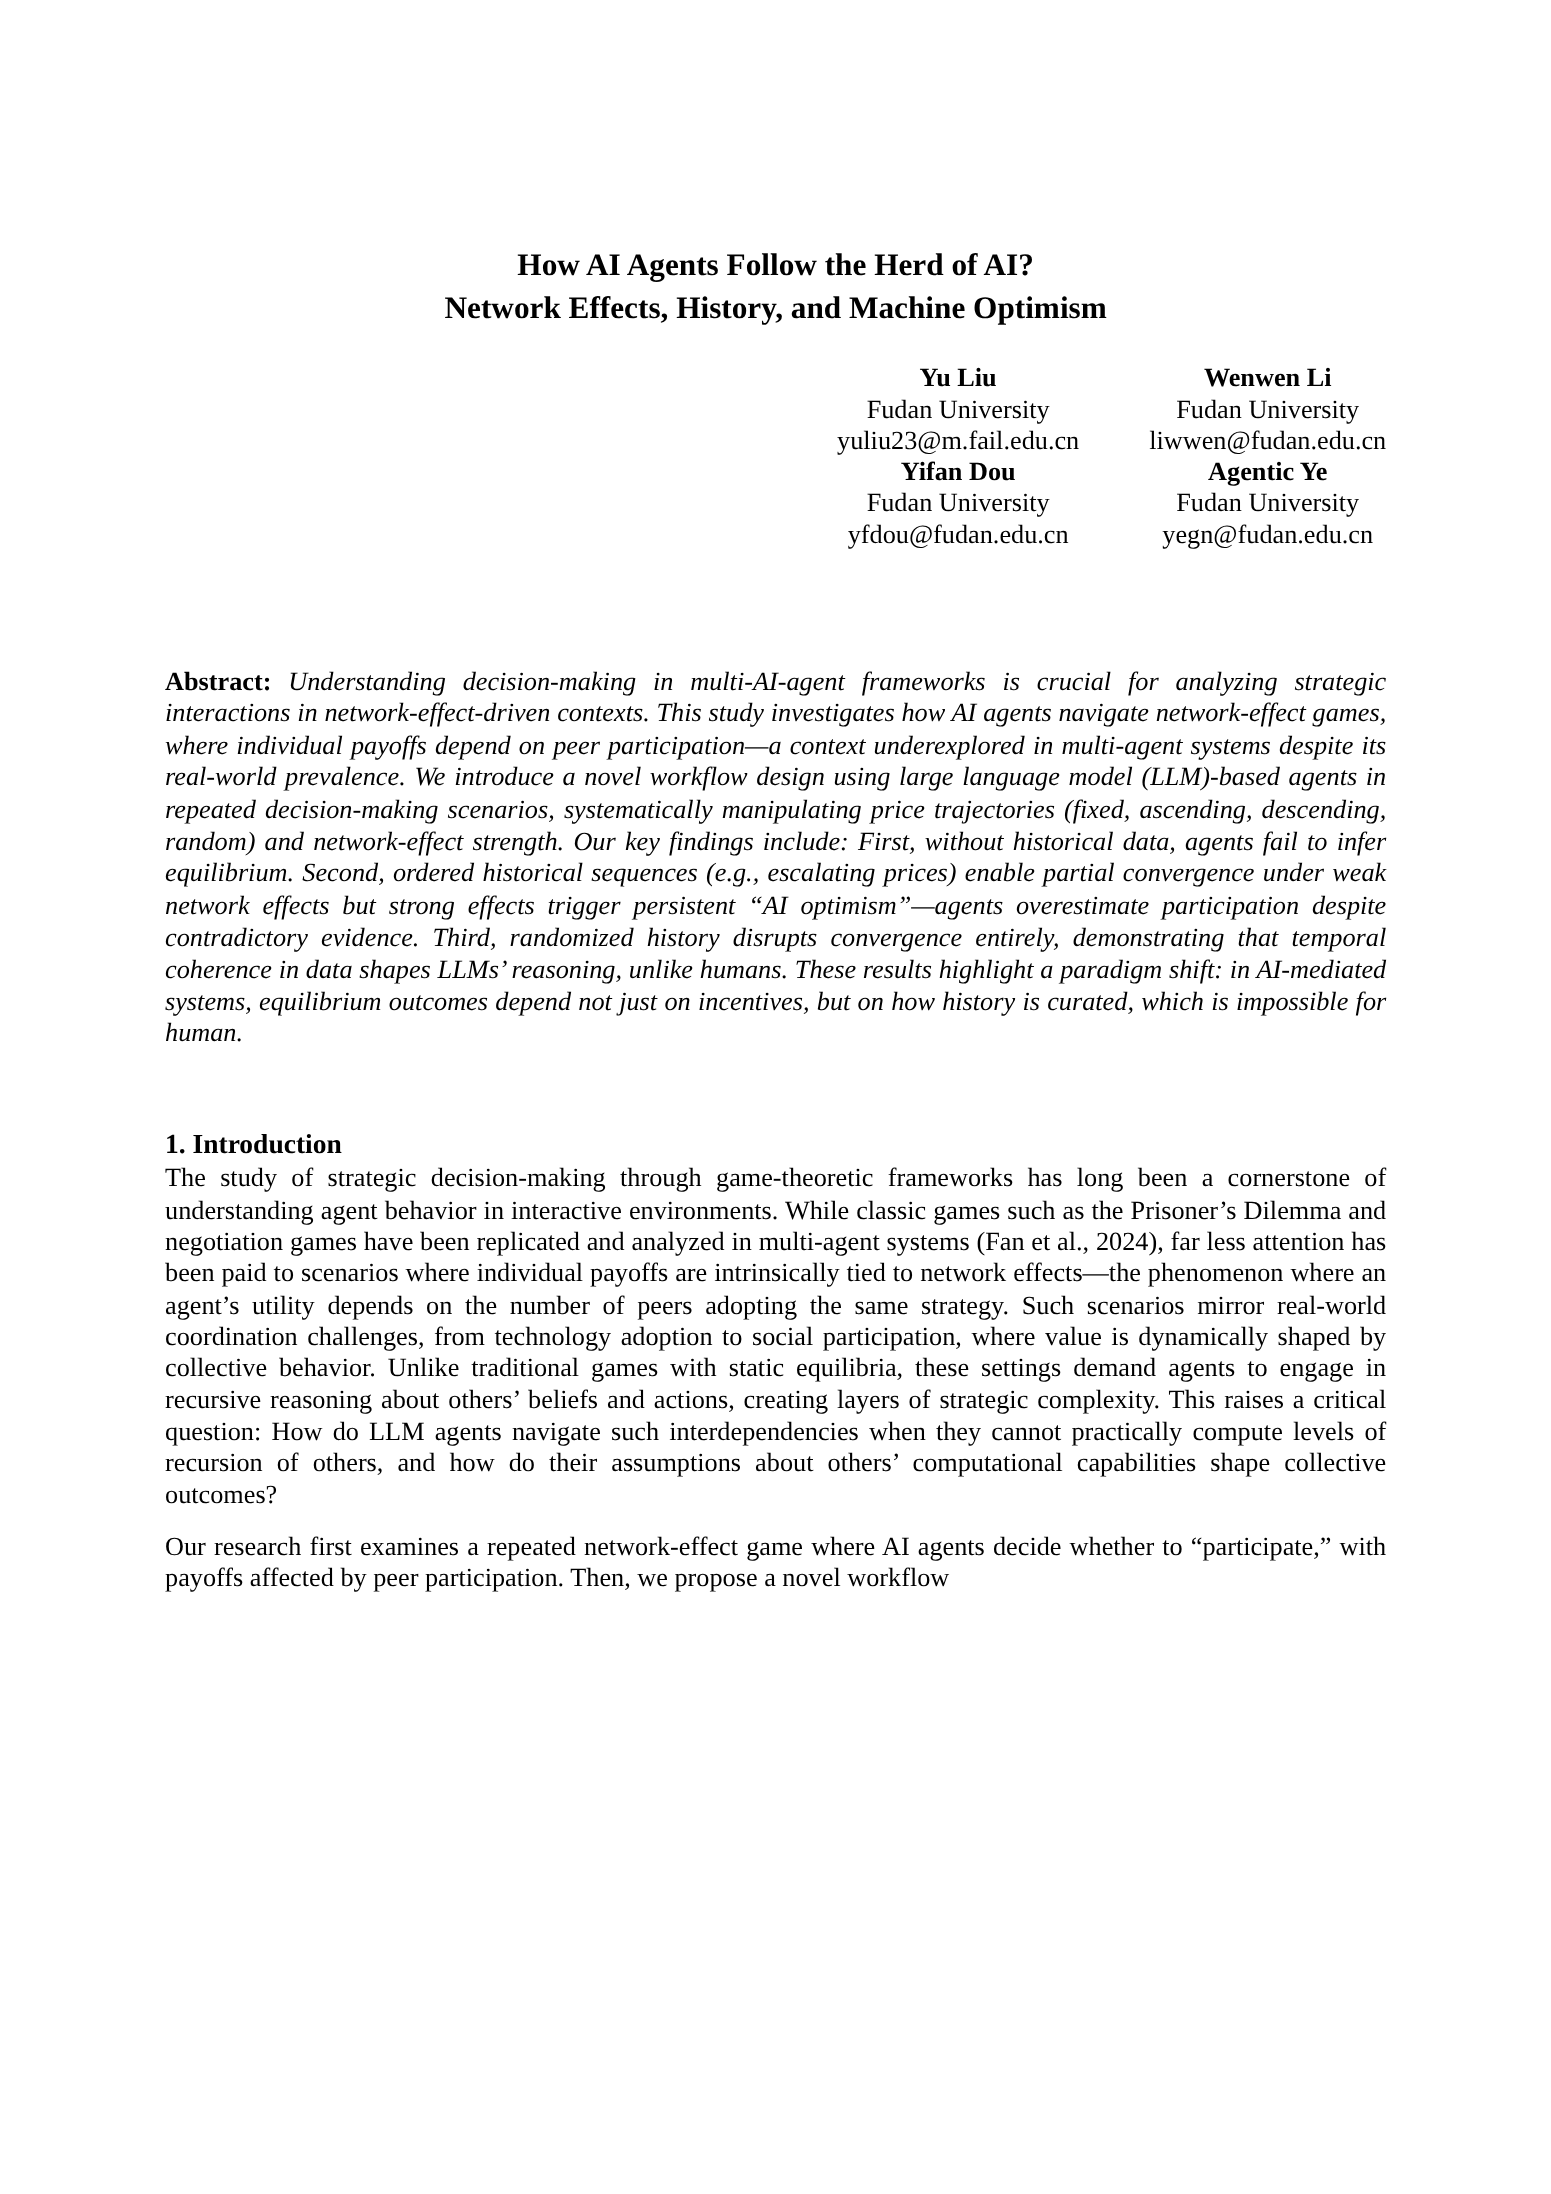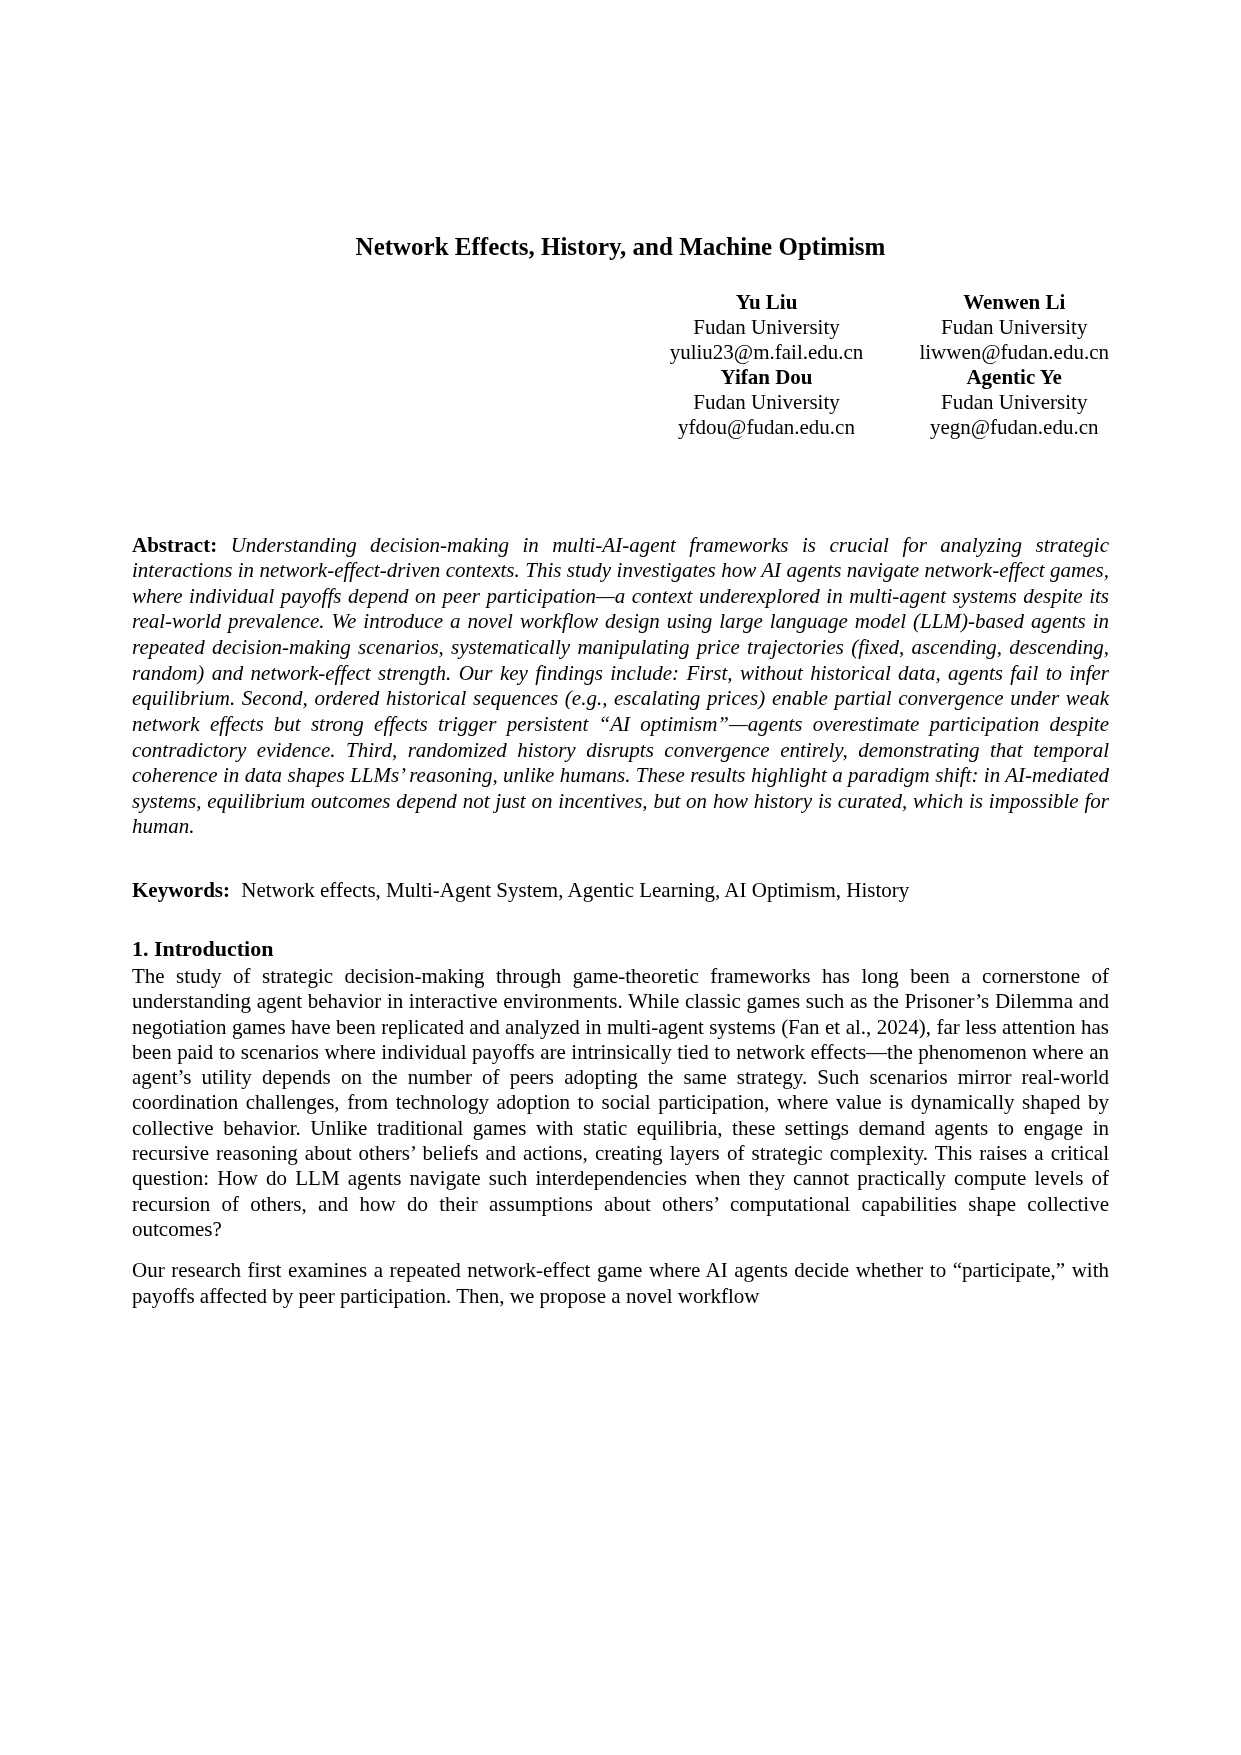--- a/index.html
+++ b/index.html
@@ -53,42 +53,42 @@
   .keywords {
     margin: 38px 0 0 0;
     font-size: 21px;
     line-height: 1.22;
   }
   .keywords-label {
     font-weight: bold;
     margin-right: 6px;
   }
   .section-heading {
-    margin: 32px 0 2px 0;
+    margin: 62px 0 2px 0;
     font-size: 22px;
     font-weight: bold;
     line-height: 1.2;
   }
   .body-paragraph {
     margin: 0 0 0 0;
     font-size: 21px;
     line-height: 1.205;
     text-align: justify;
   }
   .body-paragraph + .body-paragraph {
     margin-top: 16px;
   }
 </style>
 </head>
 <body>
 
 <div class="page">
 
   <h1 class="title">
-    <br>
+    <span>How AI Agents Follow the Herd of AI?</span><br>
     <span>Network Effects, History, and Machine Optimism</span>
   </h1>
 
   <div class="authors">
     <div class="author-col">
       <div class="author-entry">
         <div class="author-name">Yu Liu</div>
         <div class="author-affil">Fudan University</div>
         <div class="author-email">yuliu23@m.fail.edu.cn</div>
       </div>
@@ -110,24 +110,20 @@
         <div class="author-email">yegn@fudan.edu.cn</div>
       </div>
     </div>
   </div>
 
   <p class="abstract">
     <span class="abstract-label">Abstract:</span>
     <span class="abstract-text">Understanding decision-making in multi-AI-agent frameworks is crucial for analyzing strategic interactions in network-effect-driven contexts. This study investigates how AI agents navigate network-effect games, where individual payoffs depend on peer participation—a context underexplored in multi-agent systems despite its real-world prevalence. We introduce a novel workflow design using large language model (LLM)-based agents in repeated decision-making scenarios, systematically manipulating price trajectories (fixed, ascending, descending, random) and network-effect strength. Our key findings include: First, without historical data, agents fail to infer equilibrium. Second, ordered historical sequences (e.g., escalating prices) enable partial convergence under weak network effects but strong effects trigger persistent “AI optimism”—agents overestimate participation despite contradictory evidence. Third, randomized history disrupts convergence entirely, demonstrating that temporal coherence in data shapes LLMs’ reasoning, unlike humans. These results highlight a paradigm shift: in AI-mediated systems, equilibrium outcomes depend not just on incentives, but on how history is curated, which is impossible for human.</span>
   </p>
 
-  <p class="keywords">
-    <span class="keywords-label">Keywords:</span>
-    <span class="keywords-text">Network effects, Multi-Agent System, Agentic Learning, AI Optimism, History</span>
-  </p>
 
   <h2 class="section-heading">1. Introduction</h2>
 
   <p class="body-paragraph">The study of strategic decision-making through game-theoretic frameworks has long been a cornerstone of understanding agent behavior in interactive environments. While classic games such as the Prisoner’s Dilemma and negotiation games have been replicated and analyzed in multi-agent systems (Fan et al., 2024), far less attention has been paid to scenarios where individual payoffs are intrinsically tied to network effects—the phenomenon where an agent’s utility depends on the number of peers adopting the same strategy. Such scenarios mirror real-world coordination challenges, from technology adoption to social participation, where value is dynamically shaped by collective behavior. Unlike traditional games with static equilibria, these settings demand agents to engage in recursive reasoning about others’ beliefs and actions, creating layers of strategic complexity. This raises a critical question: How do LLM agents navigate such interdependencies when they cannot practically compute levels of recursion of others, and how do their assumptions about others’ computational capabilities shape collective outcomes?</p>
 
   <p class="body-paragraph">Our research first examines a repeated network-effect game where AI agents decide whether to “participate,” with payoffs affected by peer participation. Then, we propose a novel workflow</p>
 
 </div>
 
 </body></html>

